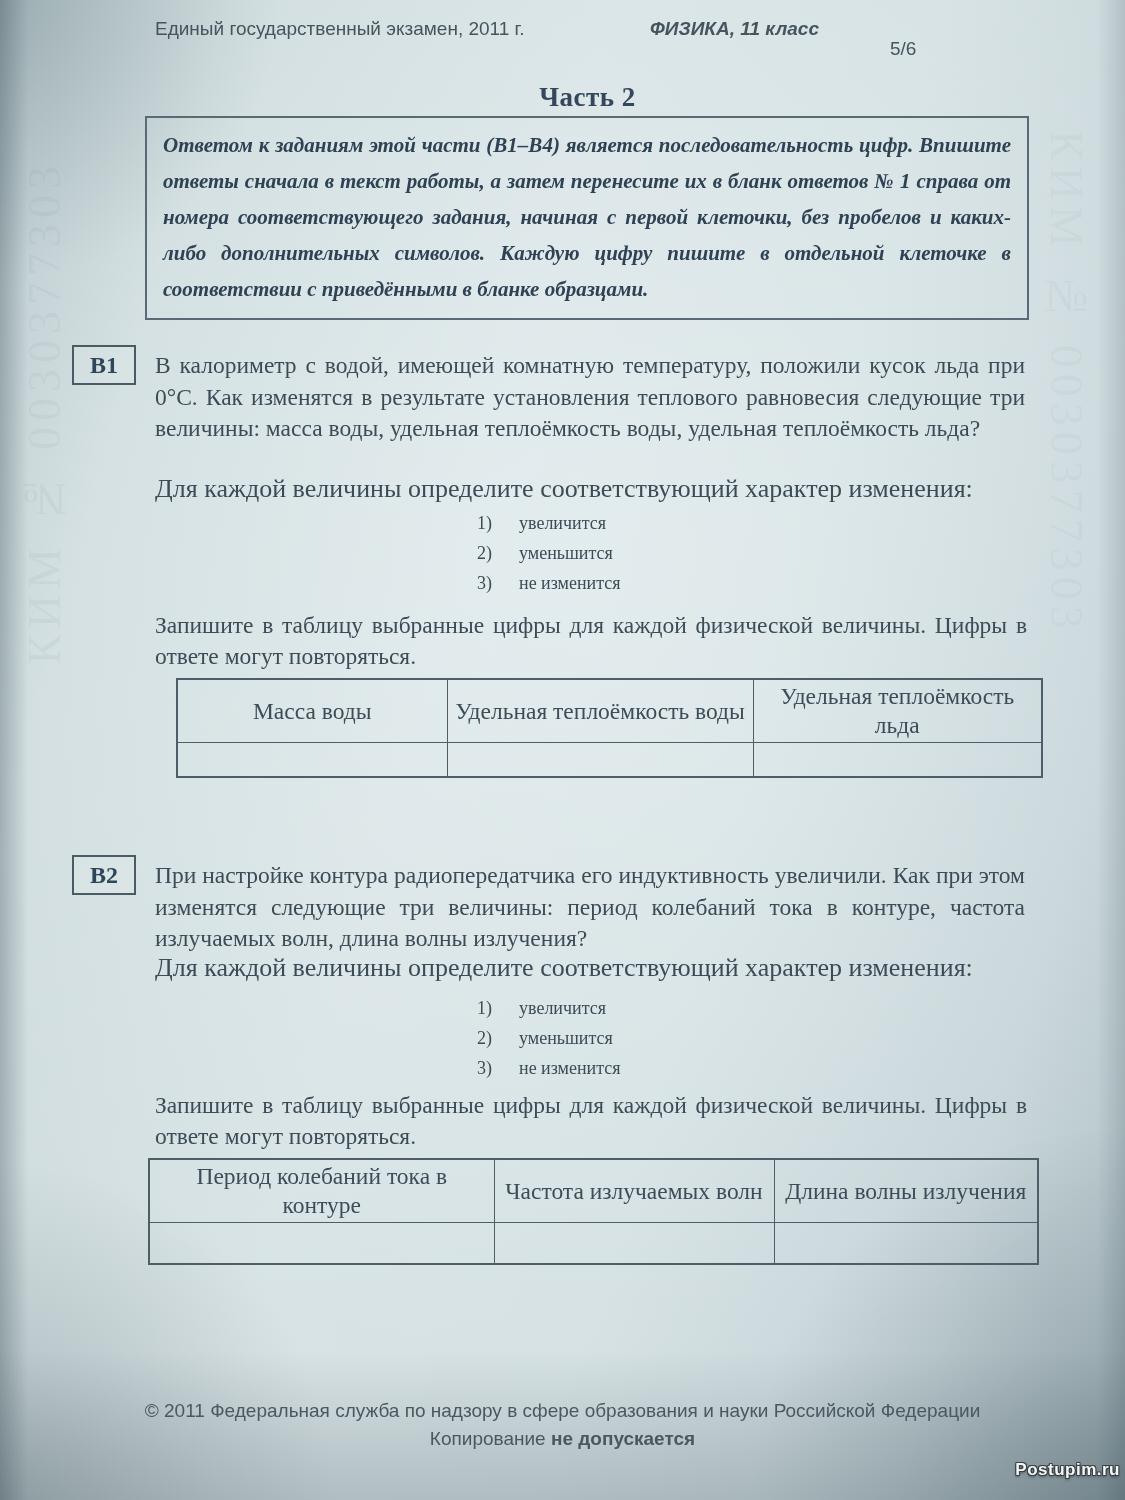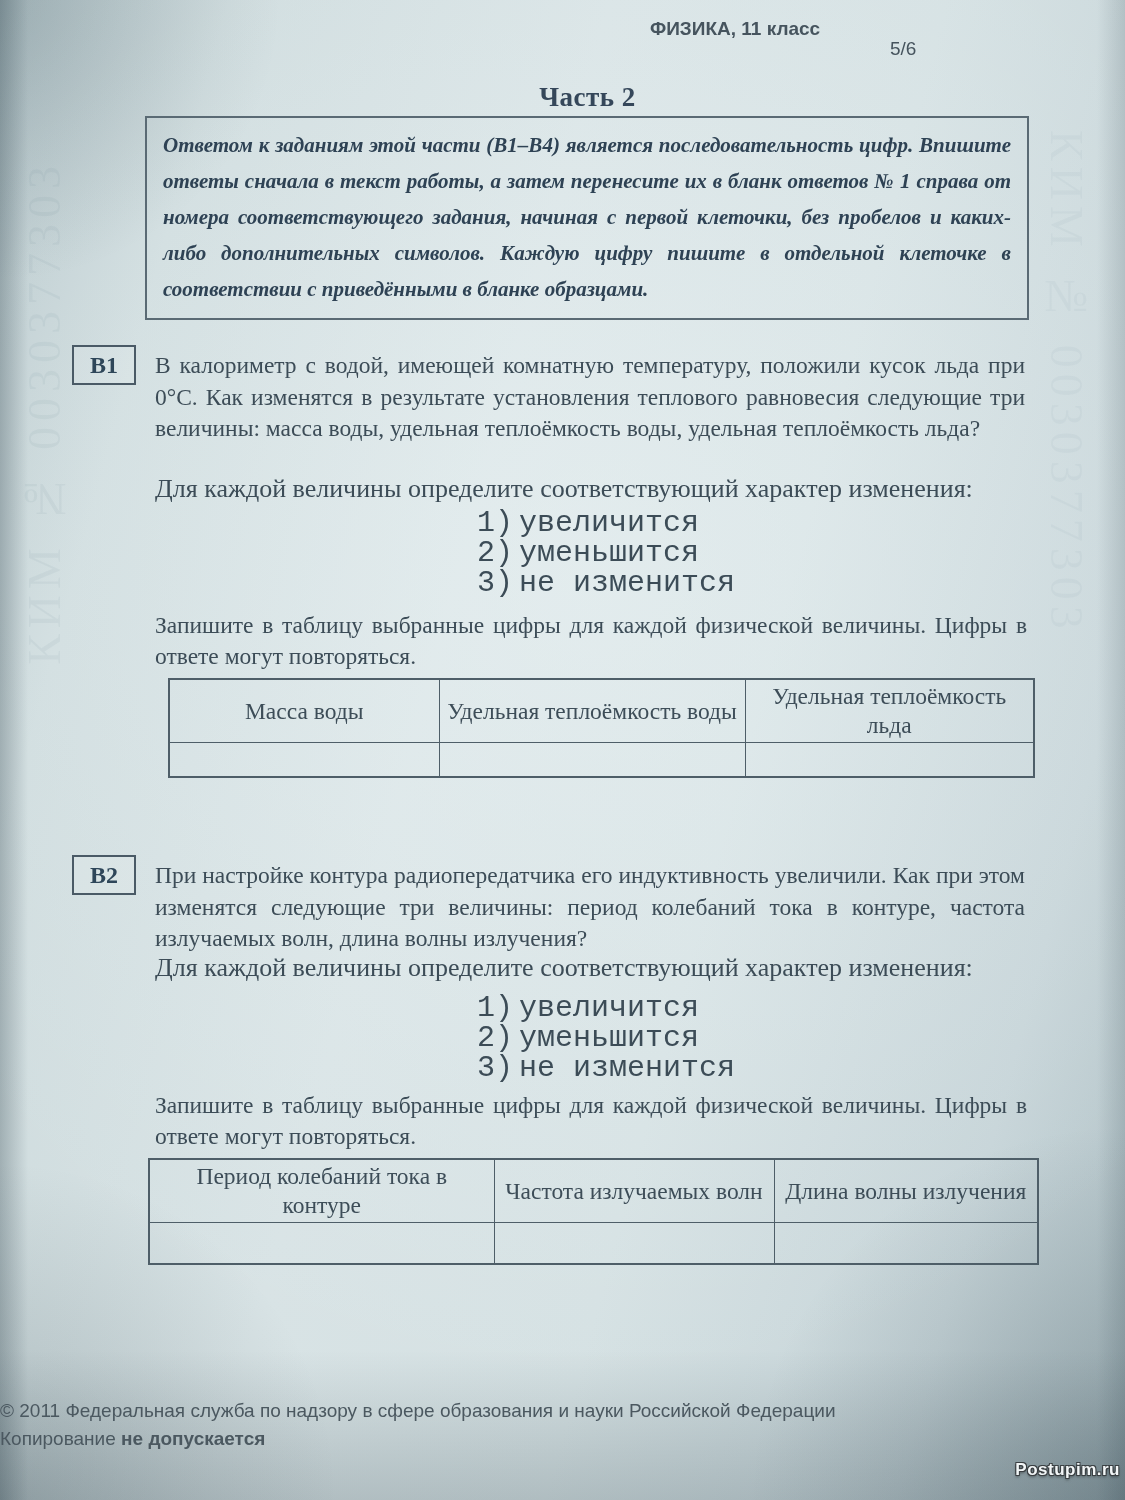--- a/index.html
+++ b/index.html
@@ -17,21 +17,21 @@
       radial-gradient(ellipse 130% 100% at 52% 38%, rgba(246,252,253,0.38) 0%, transparent 55%),
       linear-gradient(105deg, #b6c6ca 0%, #cfdcde 15%, #d8e3e5 40%, #d5e1e3 62%, #c6d4d8 85%, #aebfc4 100%);
   }
   .soft{filter:blur(0.3px);}
   .abs{position:absolute;}
   .sans{font-family:"Liberation Sans", sans-serif;}
 
   
   .hdr{top:18px;left:0;width:1125px;height:30px;font-size:19px;color:#46545e;}
   .hdr .exam{position:absolute;left:155px;top:0;}
-  .hdr .subj{position:absolute;left:650px;top:0;font-weight:bold;}
+  .hdr .subj{position:absolute;left:650px;top:0;font-weight:bold;font-style:italic;}
   .hdr .pg{position:absolute;left:890px;top:0;margin-top:20px;}
 
   .part-title{top:82px;left:0;width:1175px;text-align:center;font-size:27px;font-weight:bold;color:#35475a;letter-spacing:0.5px;}
 
   .instr{
     top:116px;left:145px;width:848px;
     border:2px solid #5a6a74;
     padding:9px 16px 11px 16px;
     font-size:21px;line-height:36px;
     font-weight:bold;font-style:italic;
@@ -39,40 +39,40 @@
   }
 
   .badge{
     border:2px solid #4a5a66;
     width:60px;height:36px;line-height:36px;
     text-align:center;font-size:24px;font-weight:bold;color:#2e4659;
     background:rgba(255,255,255,0.10);
   }
   .qtext{width:870px;font-size:23.5px;line-height:31.5px;text-align:justify;color:#3c4c57;}
   .prompt{width:870px;font-size:26px;color:#3c4c57;}
-  .options{font-size:30px;line-height:30px;color:#3c4c57;font-family:Liberation Mono, monospace;}
+  .options{font-size:18px;line-height:30px;color:#3c4c57;}
   .options .num{display:inline-block;width:42px;}
   .note{width:872px;font-size:23.5px;line-height:31px;text-align:justify;color:#3c4c57;}
 
   table.anst{border-collapse:collapse;table-layout:fixed;}
   table.anst td{
     border:1.6px solid #4e5e68;
     text-align:center;vertical-align:middle;
     font-size:23.5px;line-height:29px;color:#3d4d58;
     padding:2px 6px;
   }
   table.anst{border:2.5px solid #4e5e68;}
-  .t1{top:678px;left:168px;width:865px;}
+  .t1{top:678px;left:176px;width:865px;}
   .t2{top:1158px;left:148px;width:889px;}
   .t1 td.h{height:56px;}
   .t2 td.h{height:58px;}
   .t1 td.a{height:29px;}
   .t2 td.a{height:36px;}
 
-  .footer{left:0;width:1125px;text-align:left;font-size:19px;color:#4b5860;}
+  .footer{left:0;width:1125px;text-align:center;font-size:19px;color:#4b5860;}
   .f1{top:1400px;}
   .f2{top:1428px;}
 
   .sidewm{
     font-size:46px;letter-spacing:6px;color:#5d7c8a;
     writing-mode:vertical-rl;white-space:nowrap;
     user-select:none;
   }
   .wml{left:18px;top:160px;opacity:0.07;transform:rotate(180deg);}
   .wmr{left:1040px;top:130px;opacity:0.05;}
@@ -88,20 +88,21 @@
 <body>
 
 <div class="page">
 
   <div class="abs sidewm wml">КИМ № 0030377303</div>
   <div class="abs sidewm wmr">КИМ № 0030377303</div>
 
   <div class="soft">
 
     <div class="abs hdr sans">
+      <span class="exam">Единый государственный экзамен, 2011 г.</span>
       <span class="subj">ФИЗИКА, 11 класс</span>
       <span class="pg">5/6</span>
     </div>
 
     <div class="abs part-title">Часть 2</div>
 
     <div class="abs instr">Ответом к заданиям этой части (В1–В4) является последовательность цифр.  Впишите ответы сначала в текст работы, а затем перенесите их в бланк ответов № 1 справа от номера соответствующего задания, начиная с первой клеточки, без пробелов и каких-либо дополнительных символов. Каждую цифру пишите в отдельной клеточке в соответствии с приведёнными в бланке образцами.</div>
 
     <div class="abs badge" style="top:345px;left:72px;">В1</div>
     <div class="abs qtext" style="top:350px;left:155px;">В калориметр с водой, имеющей комнатную температуру, положили кусок льда при 0°С. Как изменятся в результате установления теплового равновесия следующие три величины: масса воды, удельная теплоёмкость воды, удельная теплоёмкость льда?</div>

